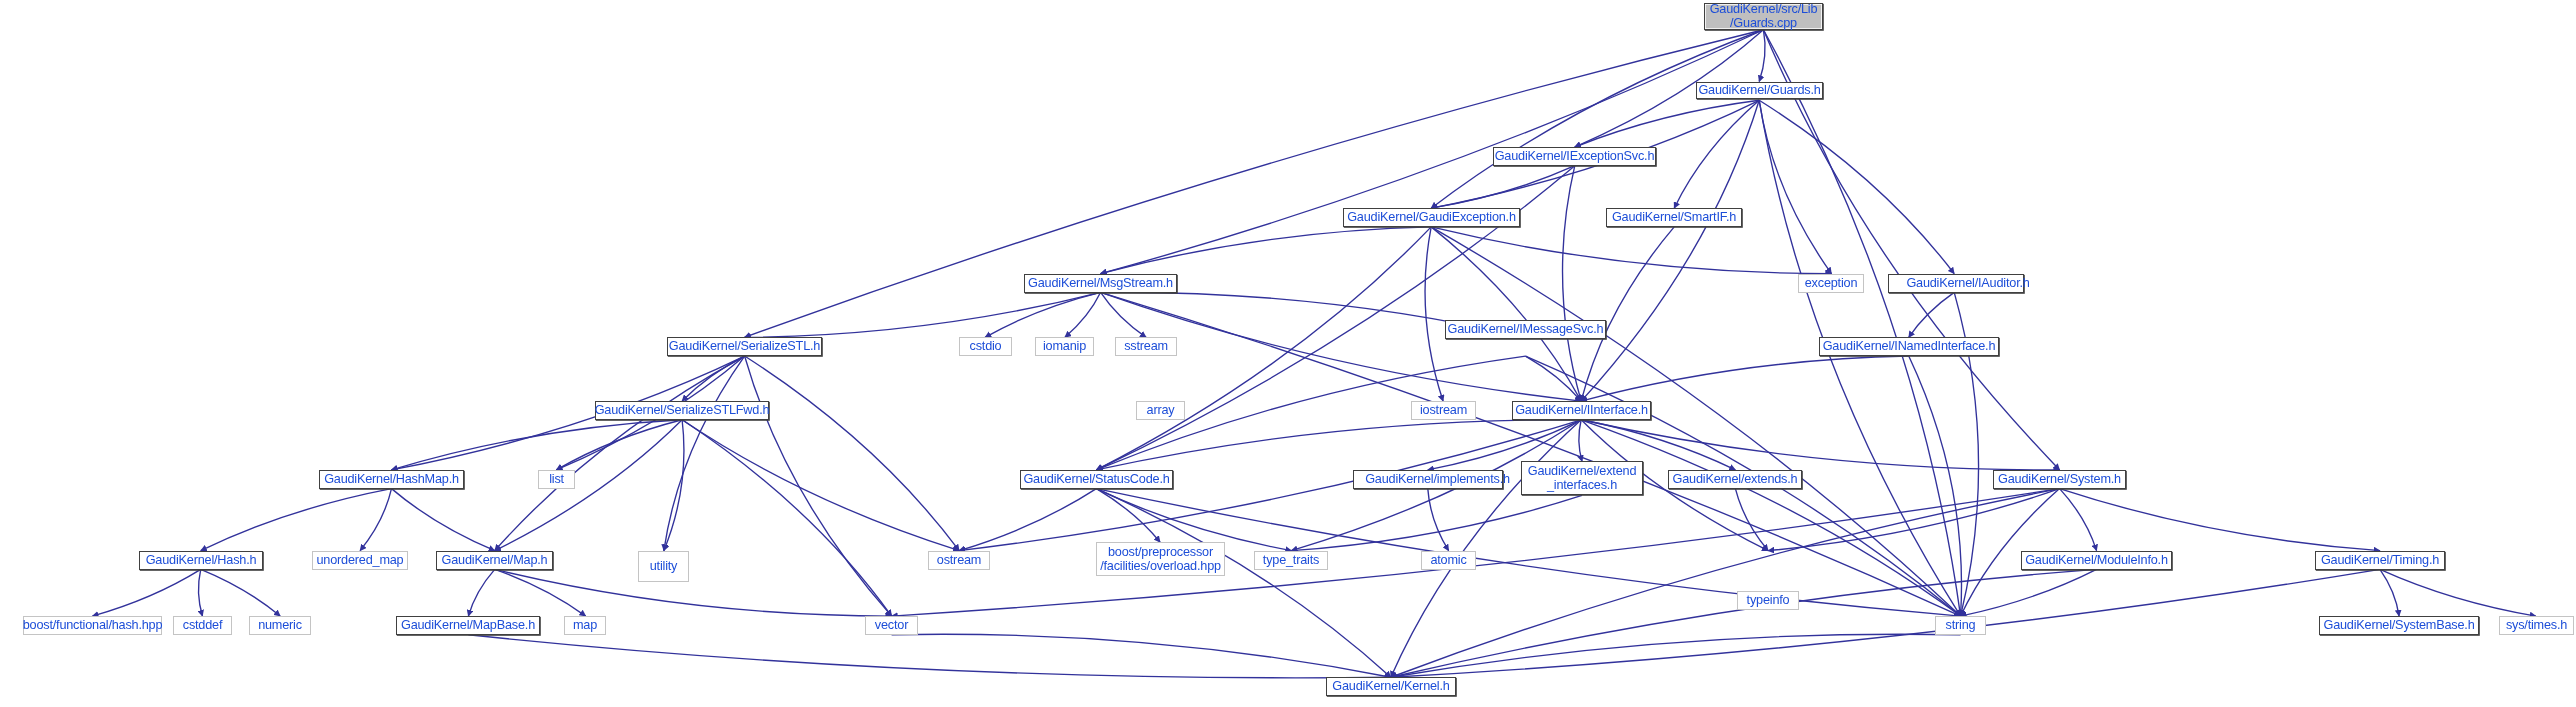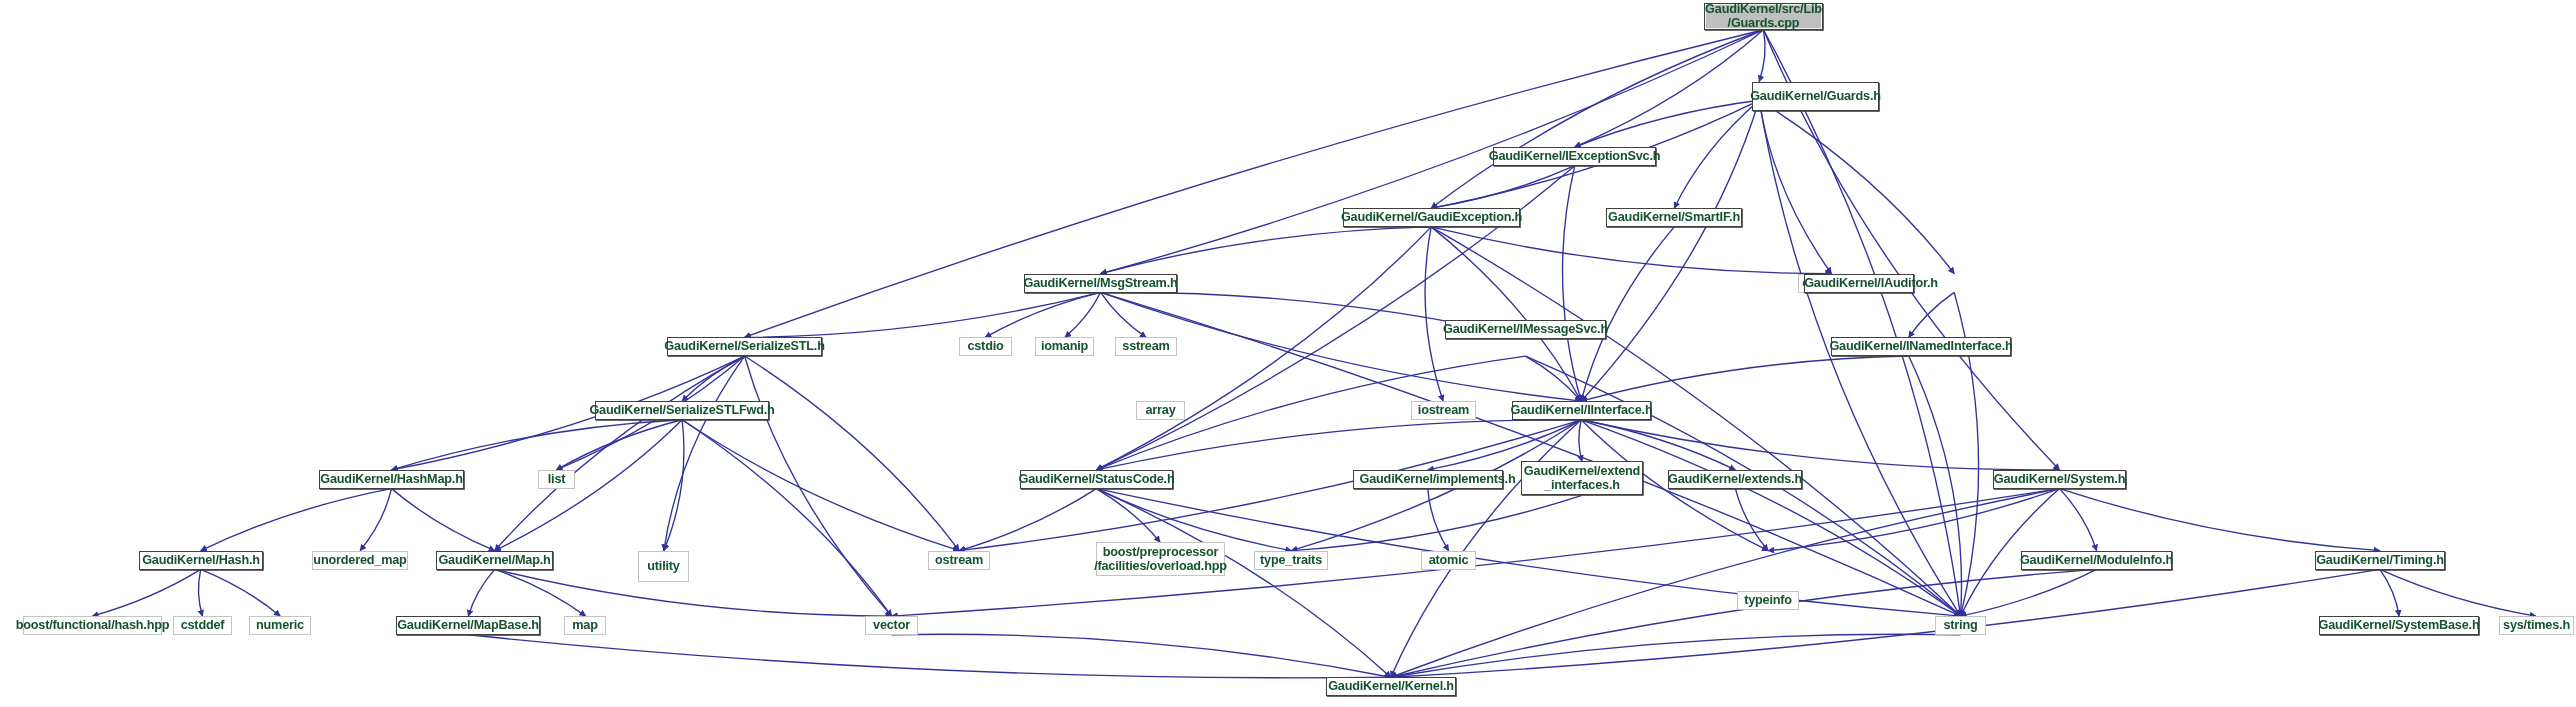--- a/index.html
+++ b/index.html
@@ -25,26 +25,25 @@
   }
   .node {
     position: absolute;
     box-sizing: border-box;
     display: flex;
     align-items: center;
     justify-content: center;
     text-align: center;
     line-height: 1.12;
     white-space: pre;
-    color: #14532d;
+    color: #1d4ed8;
     background: #ffffff;
     font-size: 12.7px;
     letter-spacing: -0.2px;
     z-index: 5;
-    font-weight: bold;
   }
   
   .node.local {
     border: 0.8px solid #404040;
     box-shadow: 0 0 0 0.8px #ffffff inset, 0.8px 0.8px 0 0 #404040;
   }
   
   .node.system {
     border: 0.8px solid #c4c4c4;
   }
@@ -156,33 +155,33 @@
         <path d="M 2800.5 670 Q 2885.1 708.23475 2984 725" marker-end="url(#arrow)"></path>
         <path d="M 2800.5 670 Q 2226.0923998855646 764.8141658272335 1636.5 797" marker-end="url(#arrow)"></path>
         <path d="M 551 747 Q 1090.529094469078 803.4666365843424 1636.5 797" marker-end="url(#arrow)"></path>
         <path d="M 1049 747 Q 1348.6859881280357 740.6134627730116 1636.5 797" marker-end="url(#arrow)"></path>
         <path d="M 2307 747 Q 1966.5444684806077 740.5872200462276 1636.5 797" marker-end="url(#arrow)"></path>
       </g>
   </svg>
   <div id="nodes-layer">
       <div class="node root" style="left: 1704px; top: 2.5px; width: 119px; height: 27px;">GaudiKernel/src/Lib
 /Guards.cpp</div>
-      <div class="node local" style="left: 1752px; top: 82px; width: 127px; height: 29px;">GaudiKernel/Guards.h</div>
+      <div class="node local" style="left: 1696px; top: 82px; width: 127px; height: 17px;">GaudiKernel/Guards.h</div>
       <div class="node local" style="left: 1493px; top: 147px; width: 163px; height: 18.7px;">GaudiKernel/IExceptionSvc.h</div>
       <div class="node local" style="left: 1343px; top: 208px; width: 177px; height: 18.7px;">GaudiKernel/GaudiException.h</div>
       <div class="node local" style="left: 1606px; top: 208px; width: 136px; height: 18.7px;">GaudiKernel/SmartIF.h</div>
       <div class="node local" style="left: 1024px; top: 274px; width: 153px; height: 18.7px;">GaudiKernel/MsgStream.h</div>
       <div class="node system" style="left: 1798px; top: 274px; width: 66px; height: 18.7px;">exception</div>
-      <div class="node local" style="left: 1804px; top: 274px; width: 110px; height: 18.7px; padding-left: 24px;">GaudiKernel/IAuditor.h</div>
+      <div class="node local" style="left: 1888px; top: 274px; width: 136px; height: 18.7px; padding-left: 24px;">GaudiKernel/IAuditor.h</div>
       <div class="node local" style="left: 667px; top: 337px; width: 155px; height: 18.7px;">GaudiKernel/SerializeSTL.h</div>
       <div class="node system" style="left: 959px; top: 337px; width: 53px; height: 18.7px;">cstdio</div>
       <div class="node system" style="left: 1035px; top: 337px; width: 59px; height: 18.7px;">iomanip</div>
       <div class="node system" style="left: 1115px; top: 337px; width: 62px; height: 18.7px;">sstream</div>
       <div class="node local" style="left: 1445px; top: 320px; width: 161px; height: 18.7px;">GaudiKernel/IMessageSvc.h</div>
-      <div class="node local" style="left: 1819px; top: 337px; width: 180px; height: 18.7px; margin-left: 12px;">GaudiKernel/INamedInterface.h</div>
+      <div class="node local" style="left: 1819px; top: 337px; width: 180px; height: 18.7px;">GaudiKernel/INamedInterface.h</div>
       <div class="node local" style="left: 595px; top: 401px; width: 174px; height: 18.7px;">GaudiKernel/SerializeSTLFwd.h</div>
       <div class="node system" style="left: 1136px; top: 401px; width: 49px; height: 18.7px;">array</div>
       <div class="node system" style="left: 1411px; top: 401px; width: 65px; height: 18.7px;">iostream</div>
       <div class="node local" style="left: 1512px; top: 401px; width: 139px; height: 18.7px;">GaudiKernel/IInterface.h</div>
       <div class="node local" style="left: 319px; top: 470px; width: 145px; height: 18.7px;">GaudiKernel/HashMap.h</div>
       <div class="node system" style="left: 538px; top: 470px; width: 37px; height: 18.7px;">list</div>
       <div class="node local" style="left: 1020px; top: 470px; width: 153px; height: 18.7px;">GaudiKernel/StatusCode.h</div>
       <div class="node local" style="left: 1353px; top: 470px; width: 150px; height: 18.7px; padding-left: 19px;">GaudiKernel/implements.h</div>
       <div class="node local" style="left: 1521px; top: 461px; width: 122px; height: 34px;">GaudiKernel/extend
 _interfaces.h</div>

